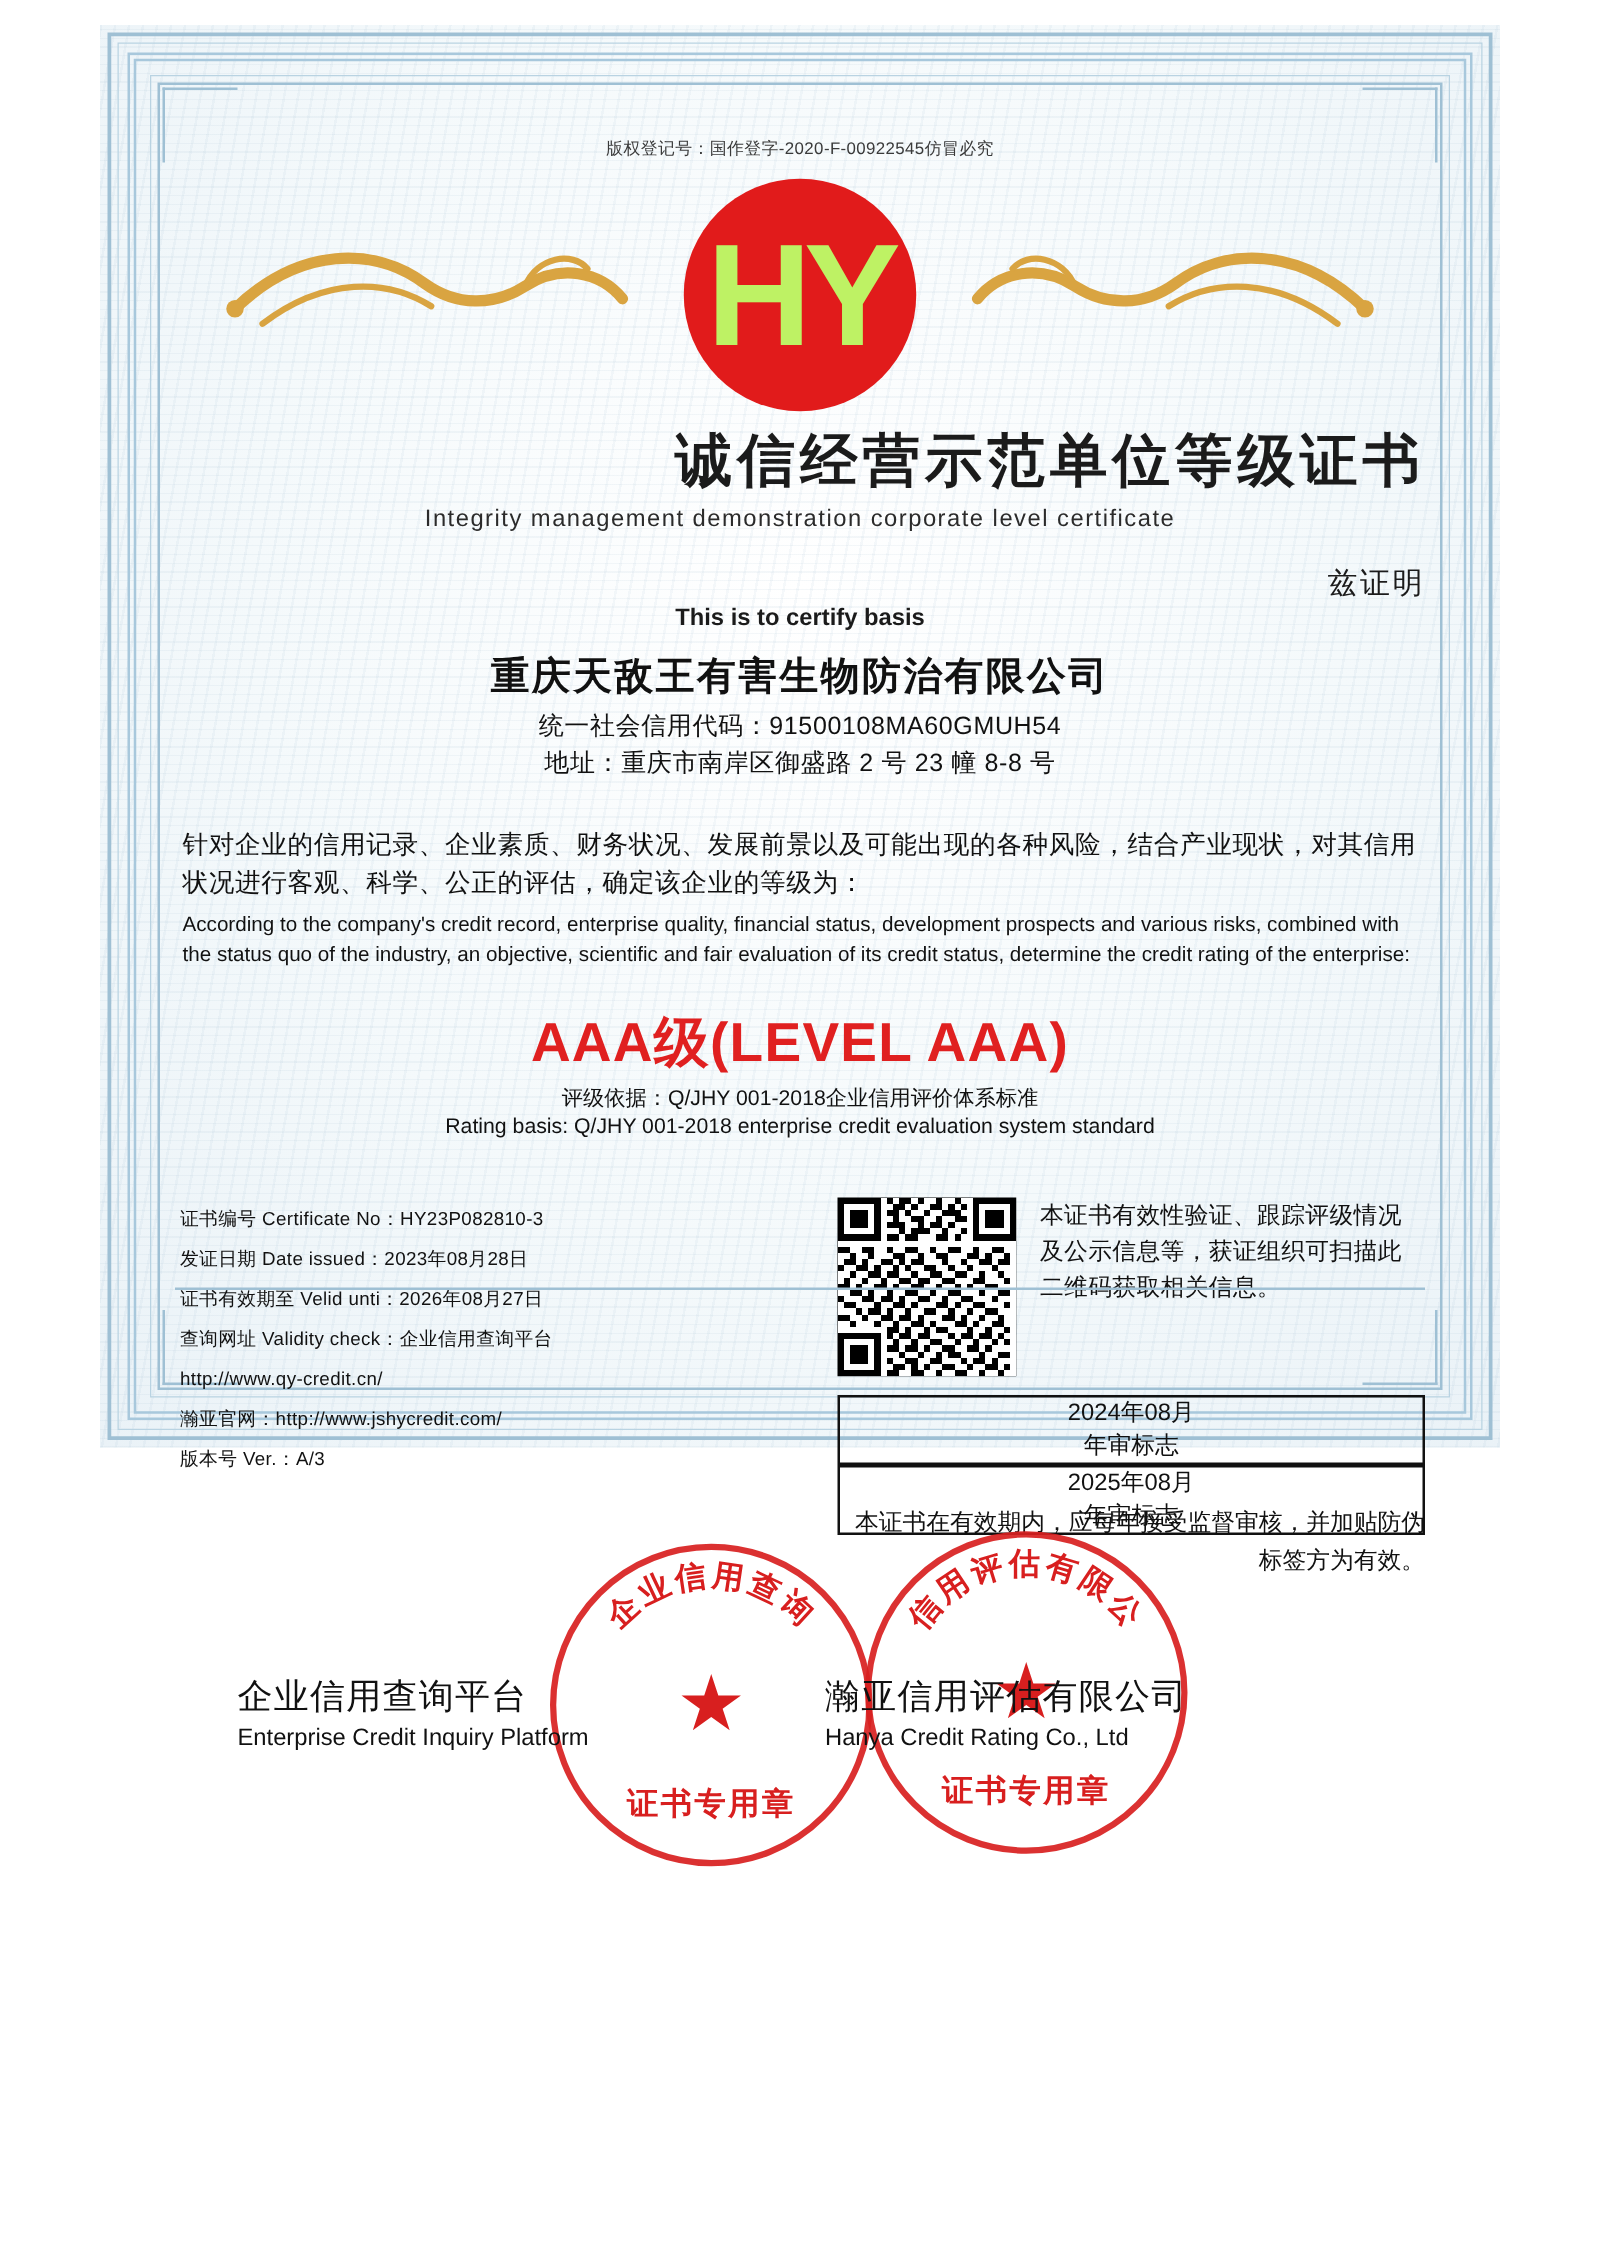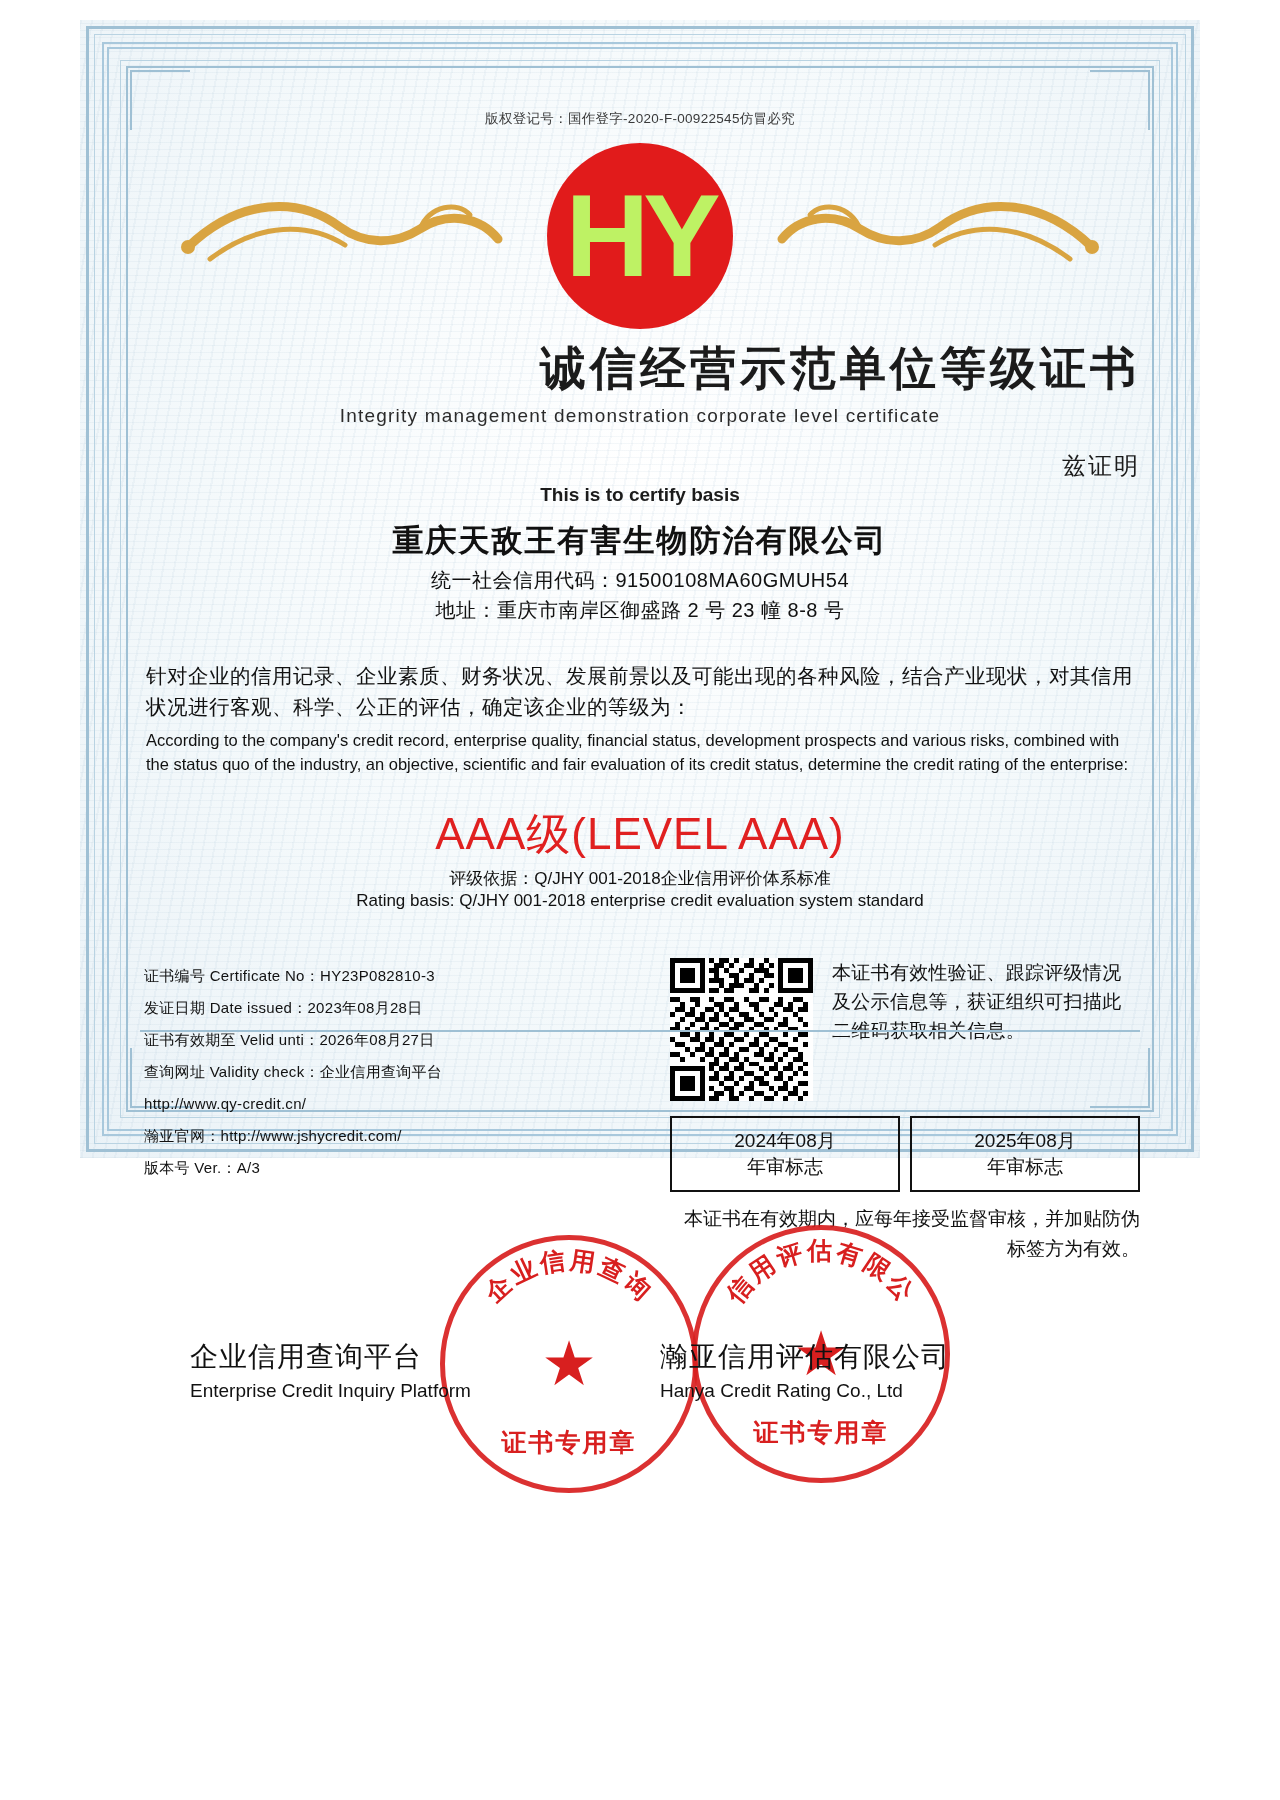--- a/index.html
+++ b/index.html
@@ -68,38 +68,38 @@
   .certify-cn{position:absolute;left:0;right:0;top:370px;text-align:right;font-size:24px;color:#1b1b1b;letter-spacing:2px;}
   .certify-en{position:absolute;left:0;right:0;top:404px;text-align:center;font-size:19px;color:#1b1b1b;font-weight:bold;}
   .company{position:absolute;left:0;right:0;top:440px;text-align:center;font-size:31px;font-weight:bold;color:#111;letter-spacing:2px;}
   .uscc{position:absolute;left:0;right:0;top:487px;text-align:center;font-size:20px;color:#111;letter-spacing:0.5px;}
   .addr{position:absolute;left:0;right:0;top:517px;text-align:center;font-size:20px;color:#111;letter-spacing:0.5px;}
 
   .para{position:absolute;left:6px;right:6px;top:580px;}
   .para .cn{font-size:20.5px;color:#111;line-height:31px;letter-spacing:0.5px;}
   .para .en{font-size:16.5px;color:#111;line-height:24px;margin-top:6px;}
 
-  .level{position:absolute;left:0;right:0;top:725px;text-align:center;font-size:44px;font-weight:normal;color:#e02020;letter-spacing:1px;}
+  .level{position:absolute;left:0;right:0;top:725px;text-align:center;font-size:44px;font-weight:bold;color:#e02020;letter-spacing:1px;}
   .basis-cn{position:absolute;left:0;right:0;top:787px;text-align:center;font-size:17px;color:#111;}
   .basis-en{position:absolute;left:0;right:0;top:811px;text-align:center;font-size:17px;color:#111;}
 
   
   .details{position:absolute;left:4px;top:880px;width:555px;}
   .details div{font-size:15px;color:#111;line-height:32px;letter-spacing:0.3px;}
 
   
   .qrwrap{position:absolute;right:0;top:878px;width:470px;}
   .qr{
     position:absolute;left:0;top:0;width:143px;height:143px;
     background:
       linear-gradient(#000,#000) 0 0/100% 100% no-repeat;
   }
   .qr svg{display:block;}
   .qr-note{position:absolute;left:162px;top:0;width:300px;font-size:19px;line-height:29px;color:#111;letter-spacing:0.3px;}
-  .stamps{position:absolute;left:0;top:158px;width:470px;display:flex;gap:10px;}
+  .stamps{position:absolute;left:0;top:158px;width:470px;display:flex;flex-direction:column;}
   .stampbox{flex:1;border:2px solid #111;height:72px;display:flex;flex-direction:column;align-items:center;justify-content:center;}
   .stampbox span{font-size:19px;color:#111;line-height:26px;}
   .note2{position:absolute;left:0;top:246px;width:470px;text-align:right;font-size:19px;line-height:30px;color:#111;}
 
   
   .seal{position:absolute;width:258px;height:258px;}
   .seal-left{left:300px;top:1155px;}
   .seal-right{right:190px;top:1145px;}
   .seal .ring{
     position:absolute;inset:0;border:5px solid #d81f1f;border-radius:50%;

